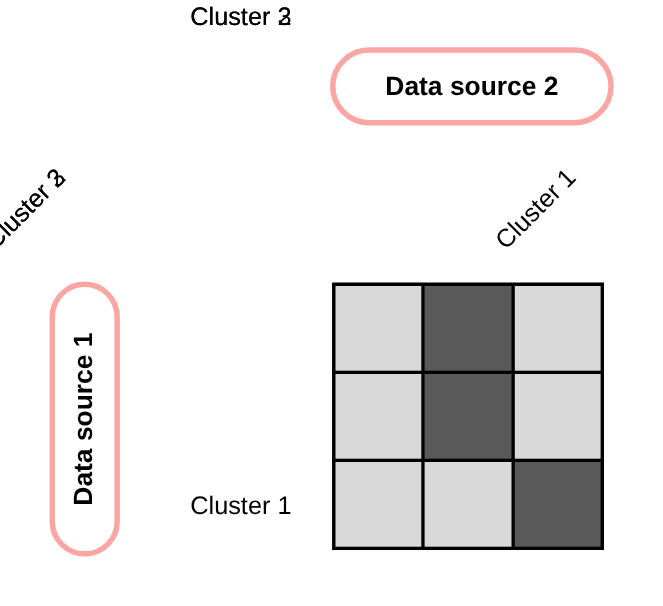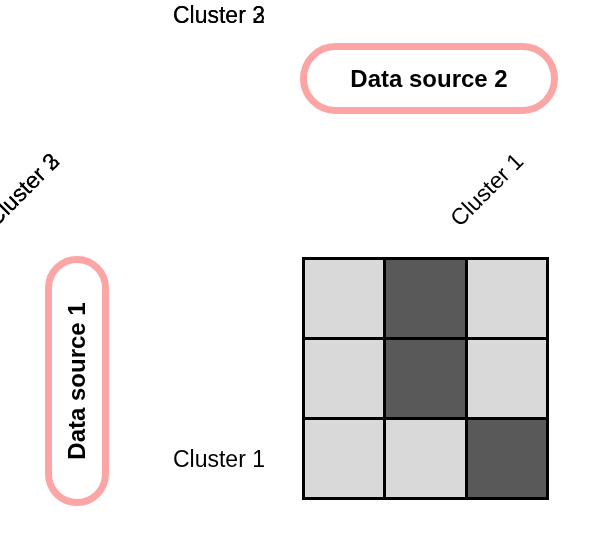--- a/index.html
+++ b/index.html
@@ -11,21 +11,21 @@
     width: 603px;
     height: 551px;
     background: #ffffff;
     overflow: hidden;
   }
 
   
   .pill {
     position: absolute;
     background: #ffffff;
-    border: 7px solid #fca5a5;
+    border: 5px solid #fca5a5;
     display: flex;
     align-items: center;
     justify-content: center;
     font-weight: bold;
     font-size: 24px;
     color: #000;
   }
   .pill-top {
     left: 300px; top: 43px;
     width: 258px; height: 71px;

